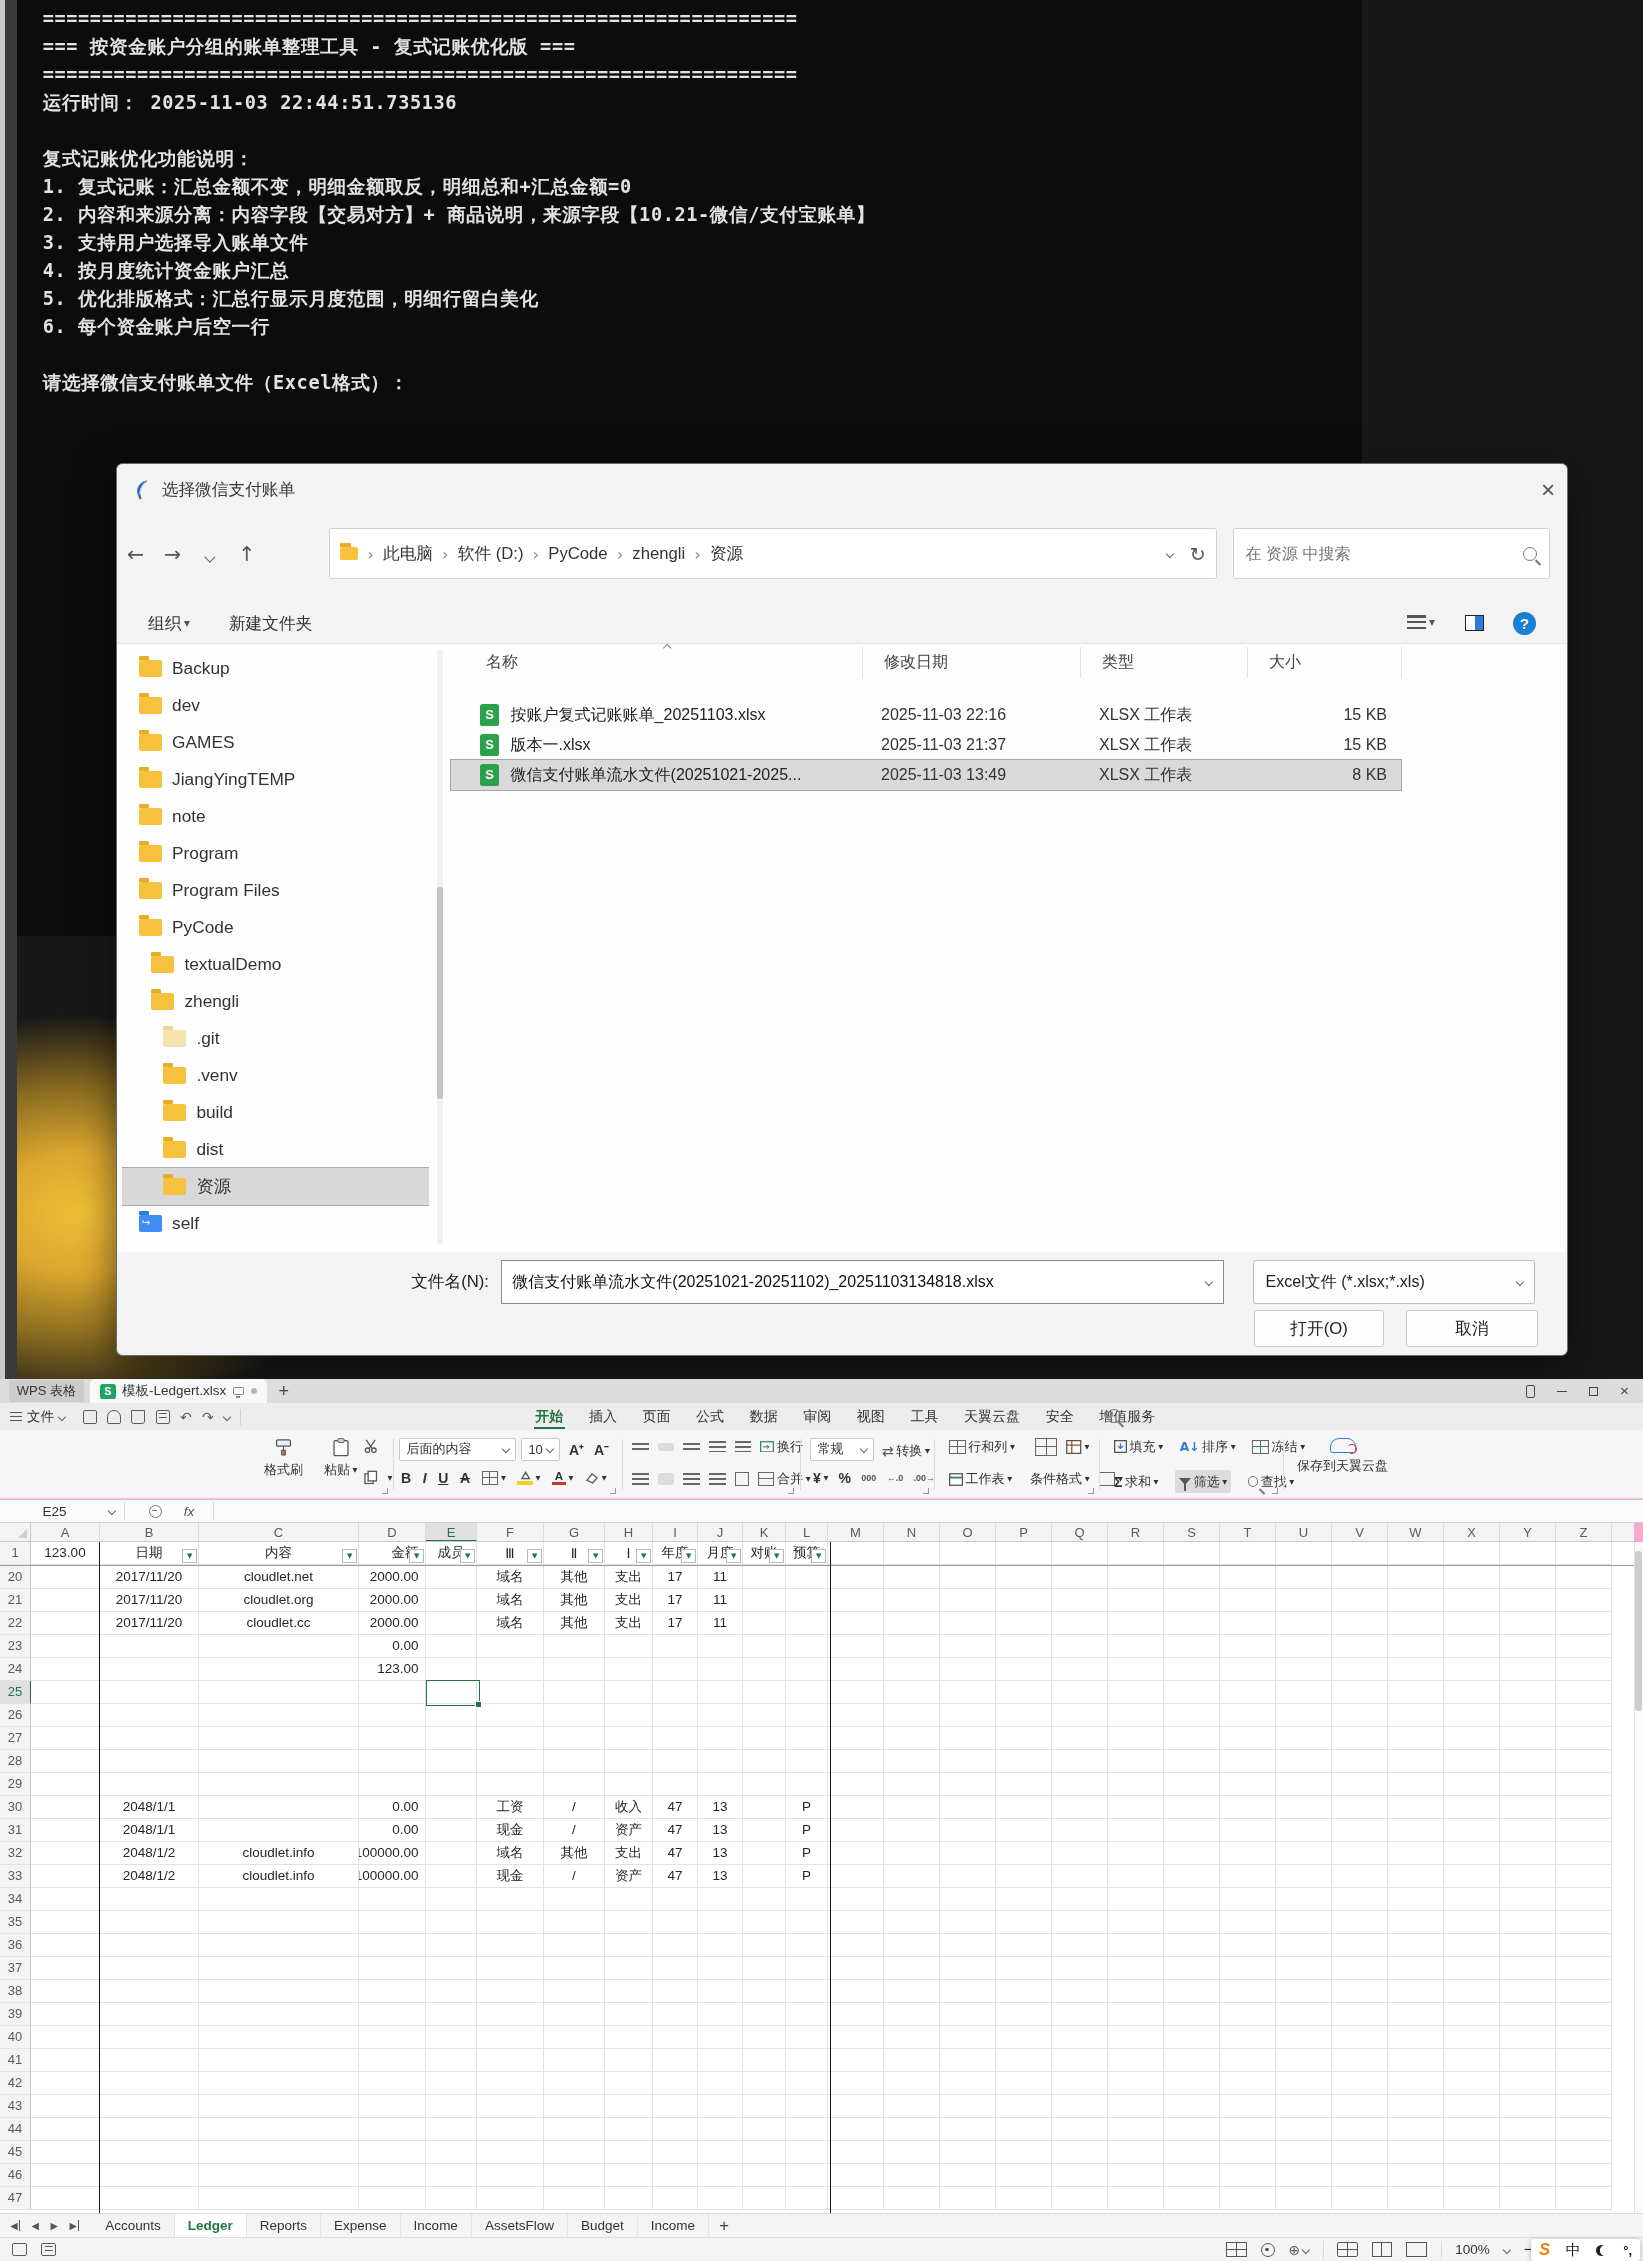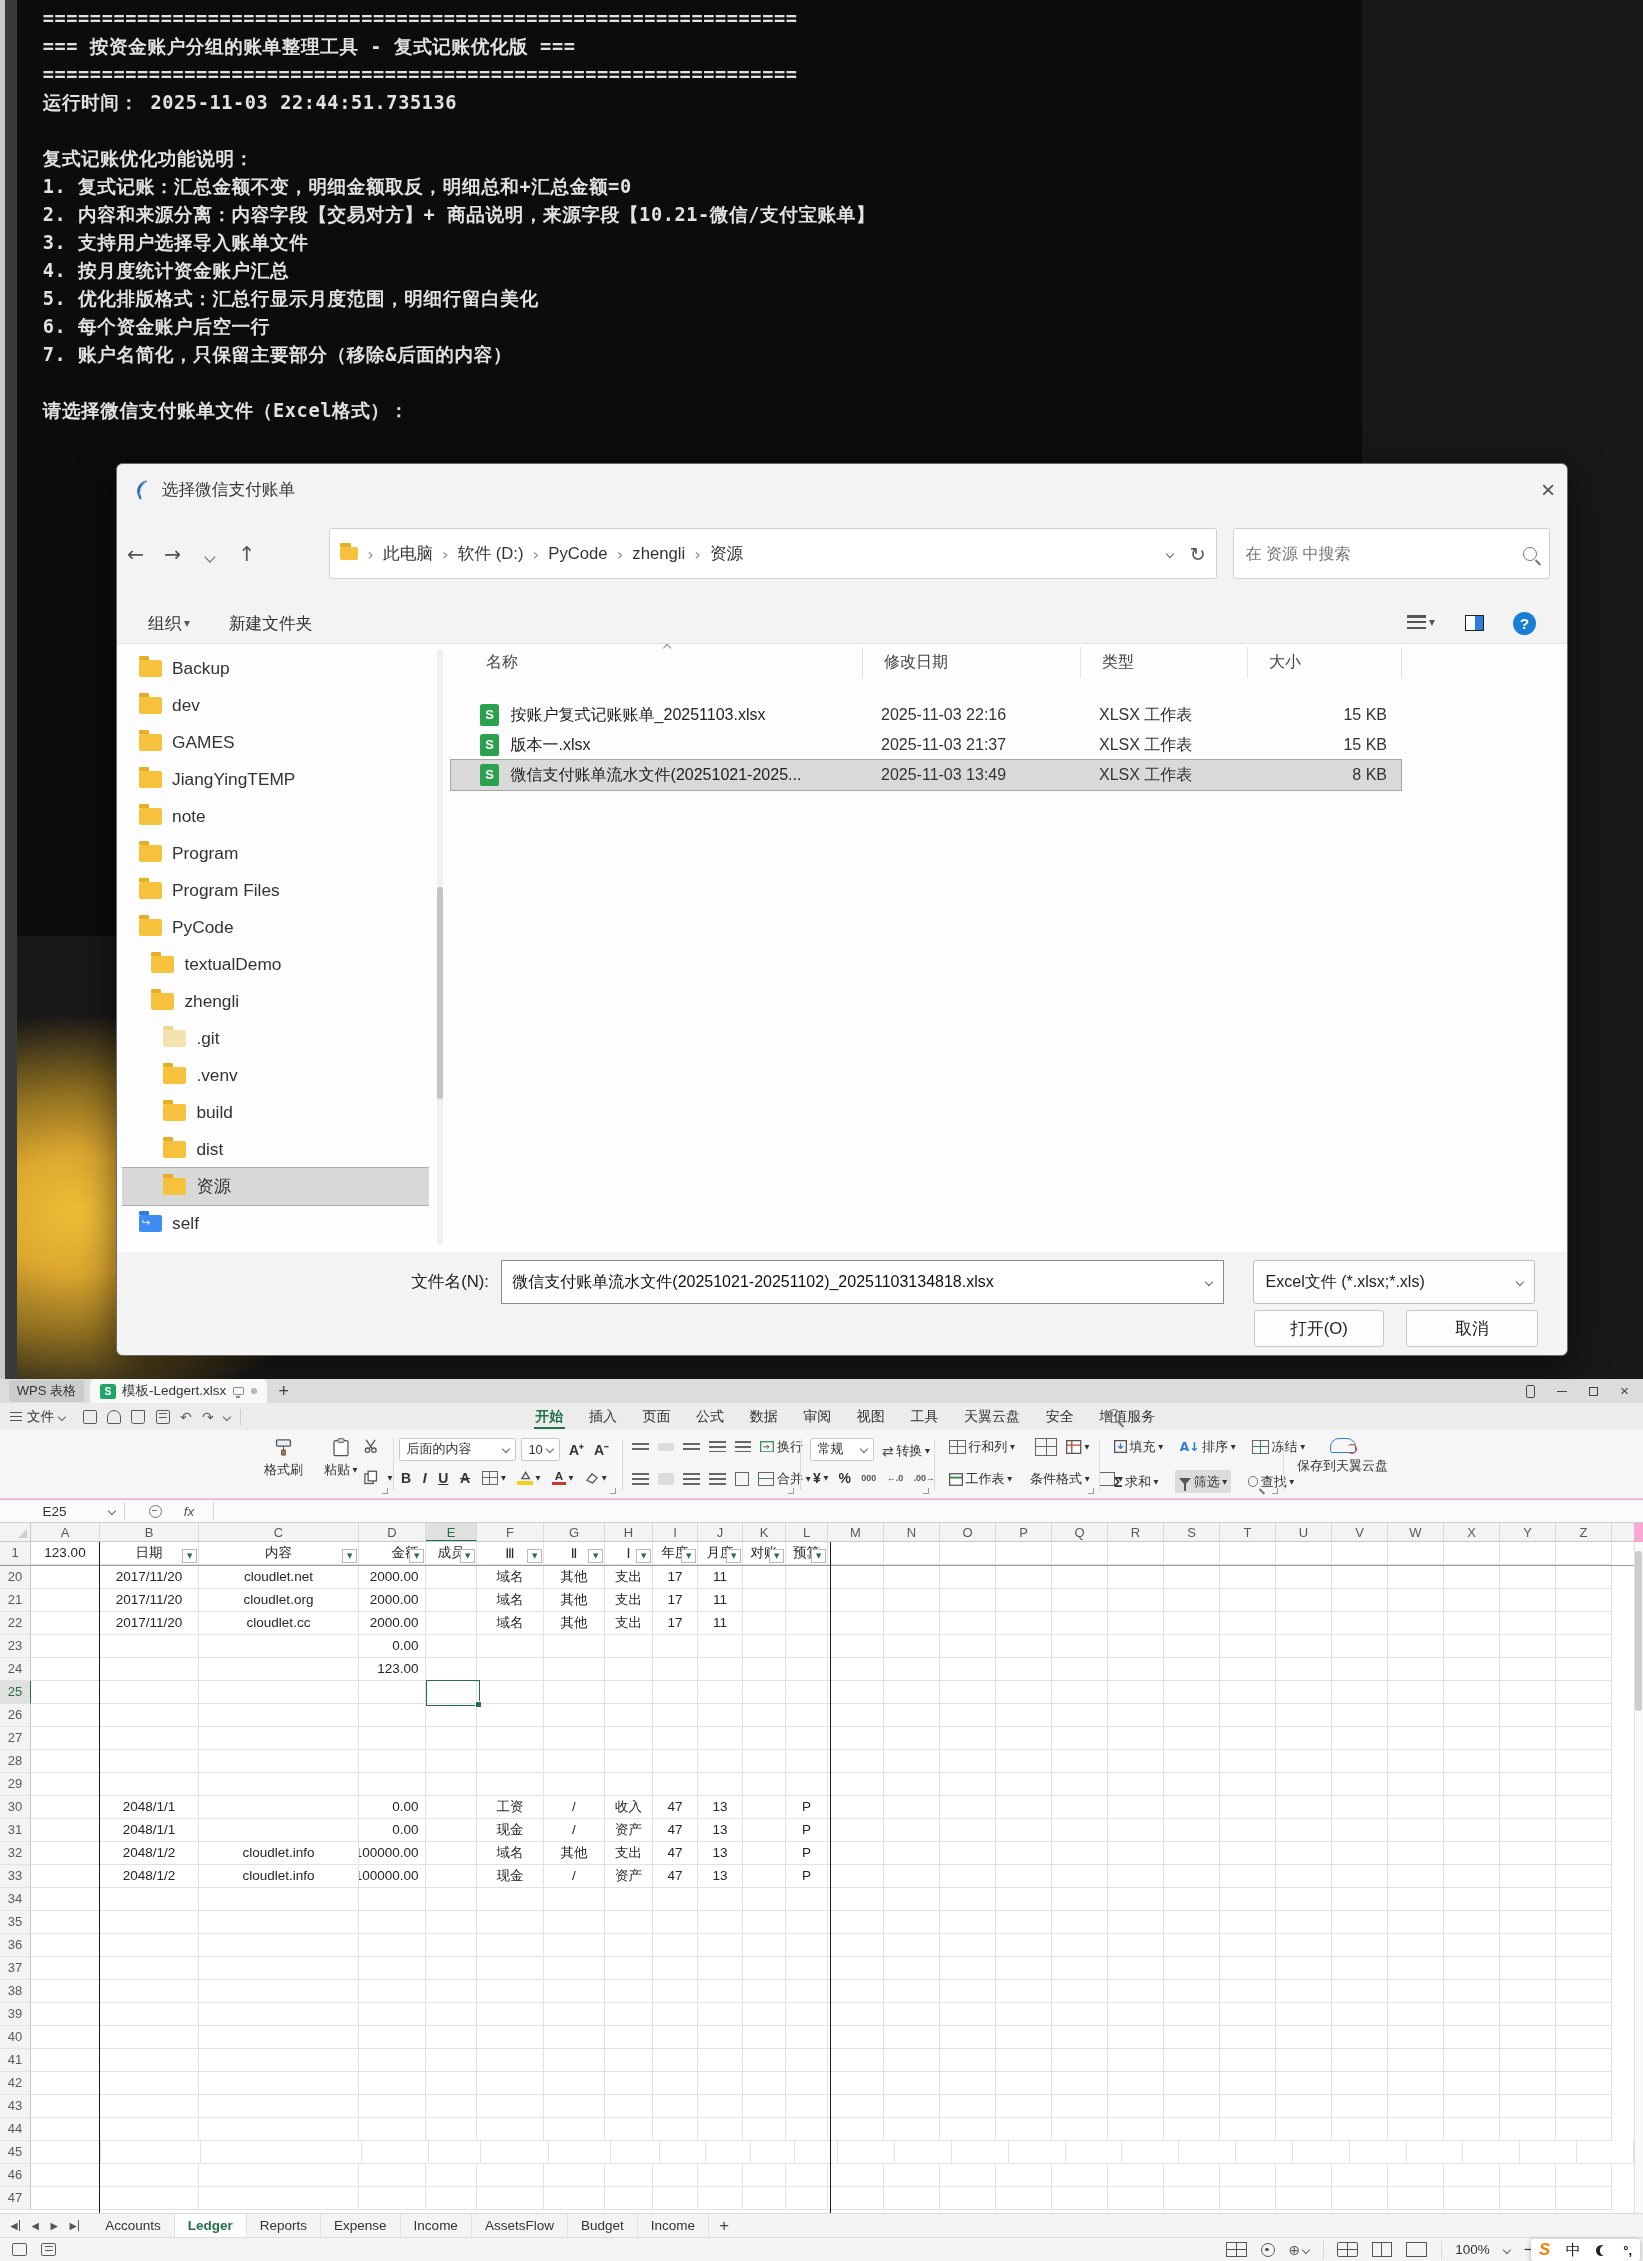--- a/index.html
+++ b/index.html
@@ -208,21 +208,20 @@
       <div class="tline">================================================================</div>
       <div class="tline">运行时间： 2025-11-03 22:44:51.735136</div>
       <div class="tline">&nbsp;</div>
       <div class="tline">复式记账优化功能说明：</div>
       <div class="tline">1. 复式记账：汇总金额不变，明细金额取反，明细总和+汇总金额=0</div>
       <div class="tline">2. 内容和来源分离：内容字段【交易对方】+ 商品说明，来源字段【10.21-微信/支付宝账单】</div>
       <div class="tline">3. 支持用户选择导入账单文件</div>
       <div class="tline">4. 按月度统计资金账户汇总</div>
       <div class="tline">5. 优化排版格式：汇总行显示月度范围，明细行留白美化</div>
       <div class="tline">6. 每个资金账户后空一行</div>
-      <div class="tline">7. 账户名简化，只保留主要部分（移除&amp;后面的内容）</div>
       <div class="tline">&nbsp;</div>
       <div class="tline">请选择微信支付账单文件（Excel格式）：</div>
     </div>
 </div>
 
 <div id="dialog" class="abs">
   <div class="dlg-title abs">
     <svg class="feather" viewBox="0 0 30 34">
       <path d="M22 2 C10 6 6 16 9 24 L12 32 L15 31 L13 23 C11 15 16 8 24 4 Z" fill="#2f6fb3"></path>
       <path d="M22 2 C16 9 13 16 12 24" stroke="#9cc3e8" stroke-width="1.5" fill="none"></path>
@@ -1627,21 +1626,21 @@
           <div class="gcell" style="width: 56px;"></div>
           <div class="gcell" style="width: 56px;"></div>
           <div class="gcell" style="width: 56px;"></div>
           <div class="gcell" style="width: 56px;"></div>
           <div class="gcell" style="width: 56px;"></div>
           <div class="gcell" style="width: 56px;"></div>
           <div class="gcell" style="width: 56px;"></div>
           <div class="gcell" style="width: 56px;"></div>
           <div class="gcell" style="width: 56px;"></div>
         </div>
-        <div class="grow" style="height: 23px; justify-content: space-between;">
+        <div class="grow" style="height: 23px;">
           <div class="ggut">45</div>
           <div class="gcell" style="width: 69px;"></div>
           <div class="gcell" style="width: 99px;"></div>
           <div class="gcell" style="width: 160px;"></div>
           <div class="gcell num" style="width: 67px;"></div>
           <div class="gcell" style="width: 51px;"></div>
           <div class="gcell" style="width: 67px;"></div>
           <div class="gcell" style="width: 61px;"></div>
           <div class="gcell" style="width: 48px;"></div>
           <div class="gcell" style="width: 45px;"></div>

